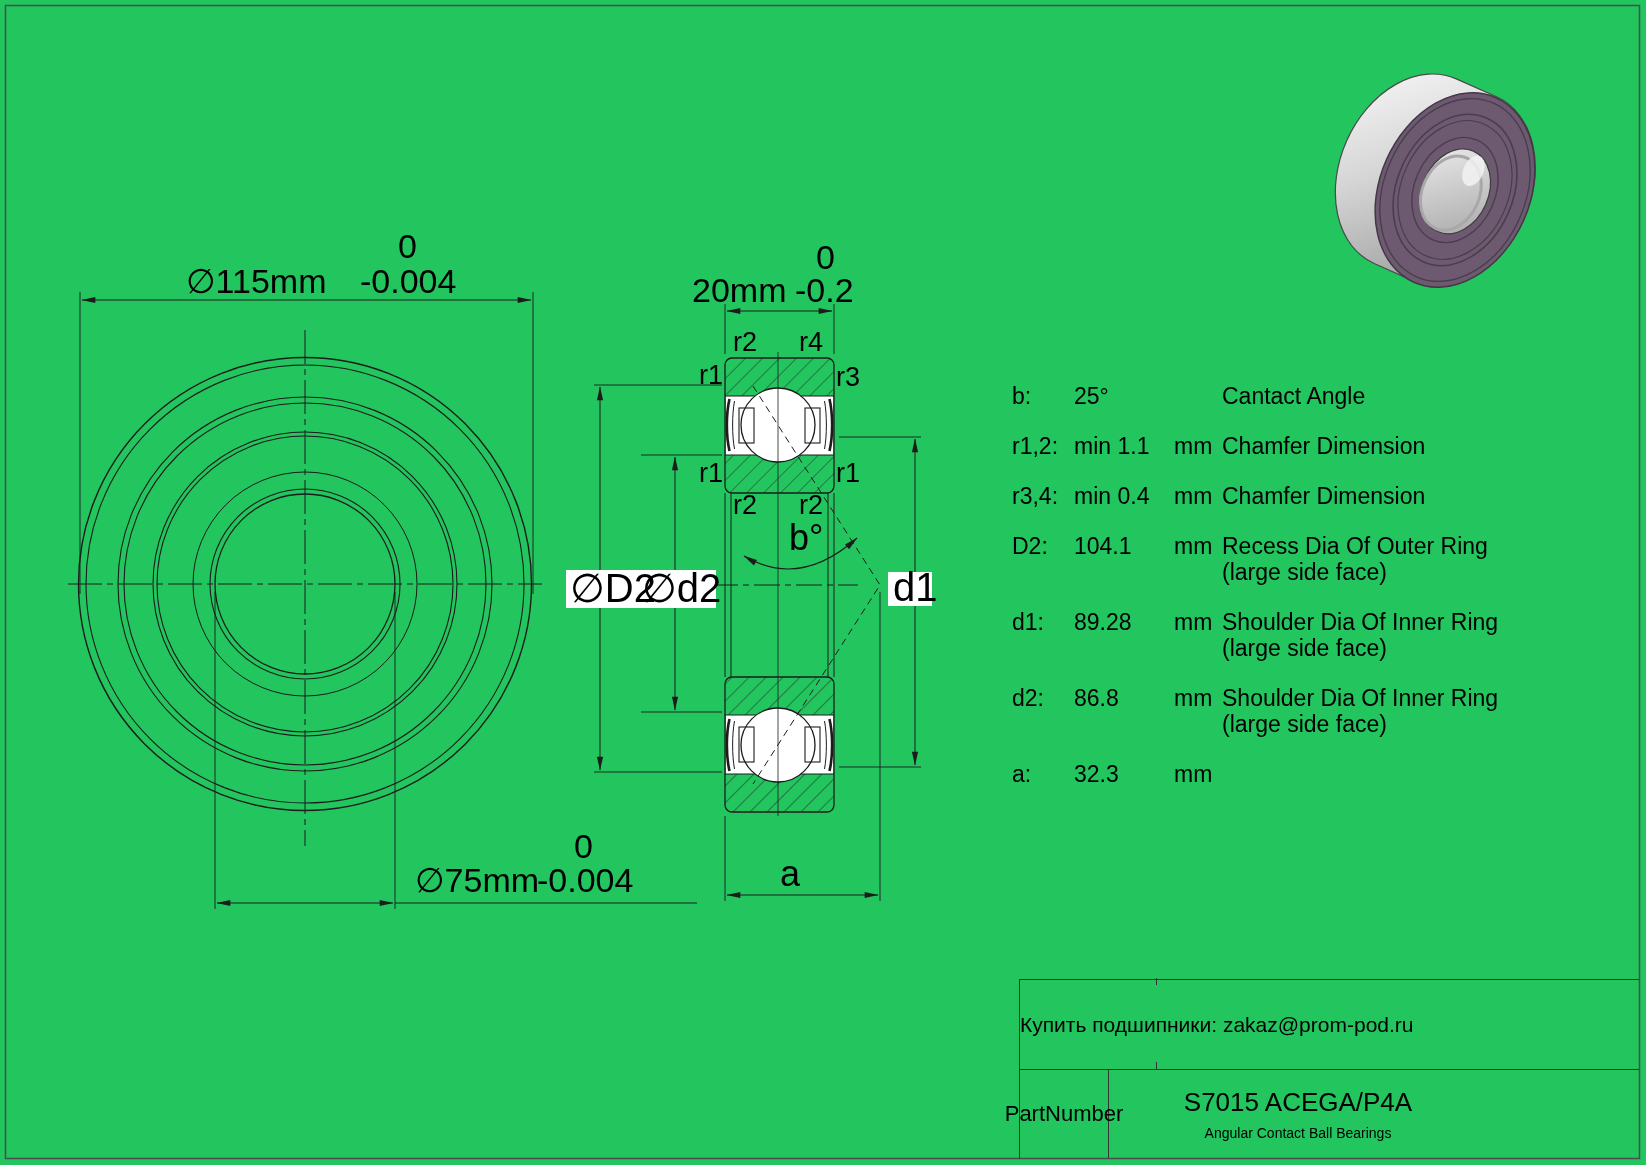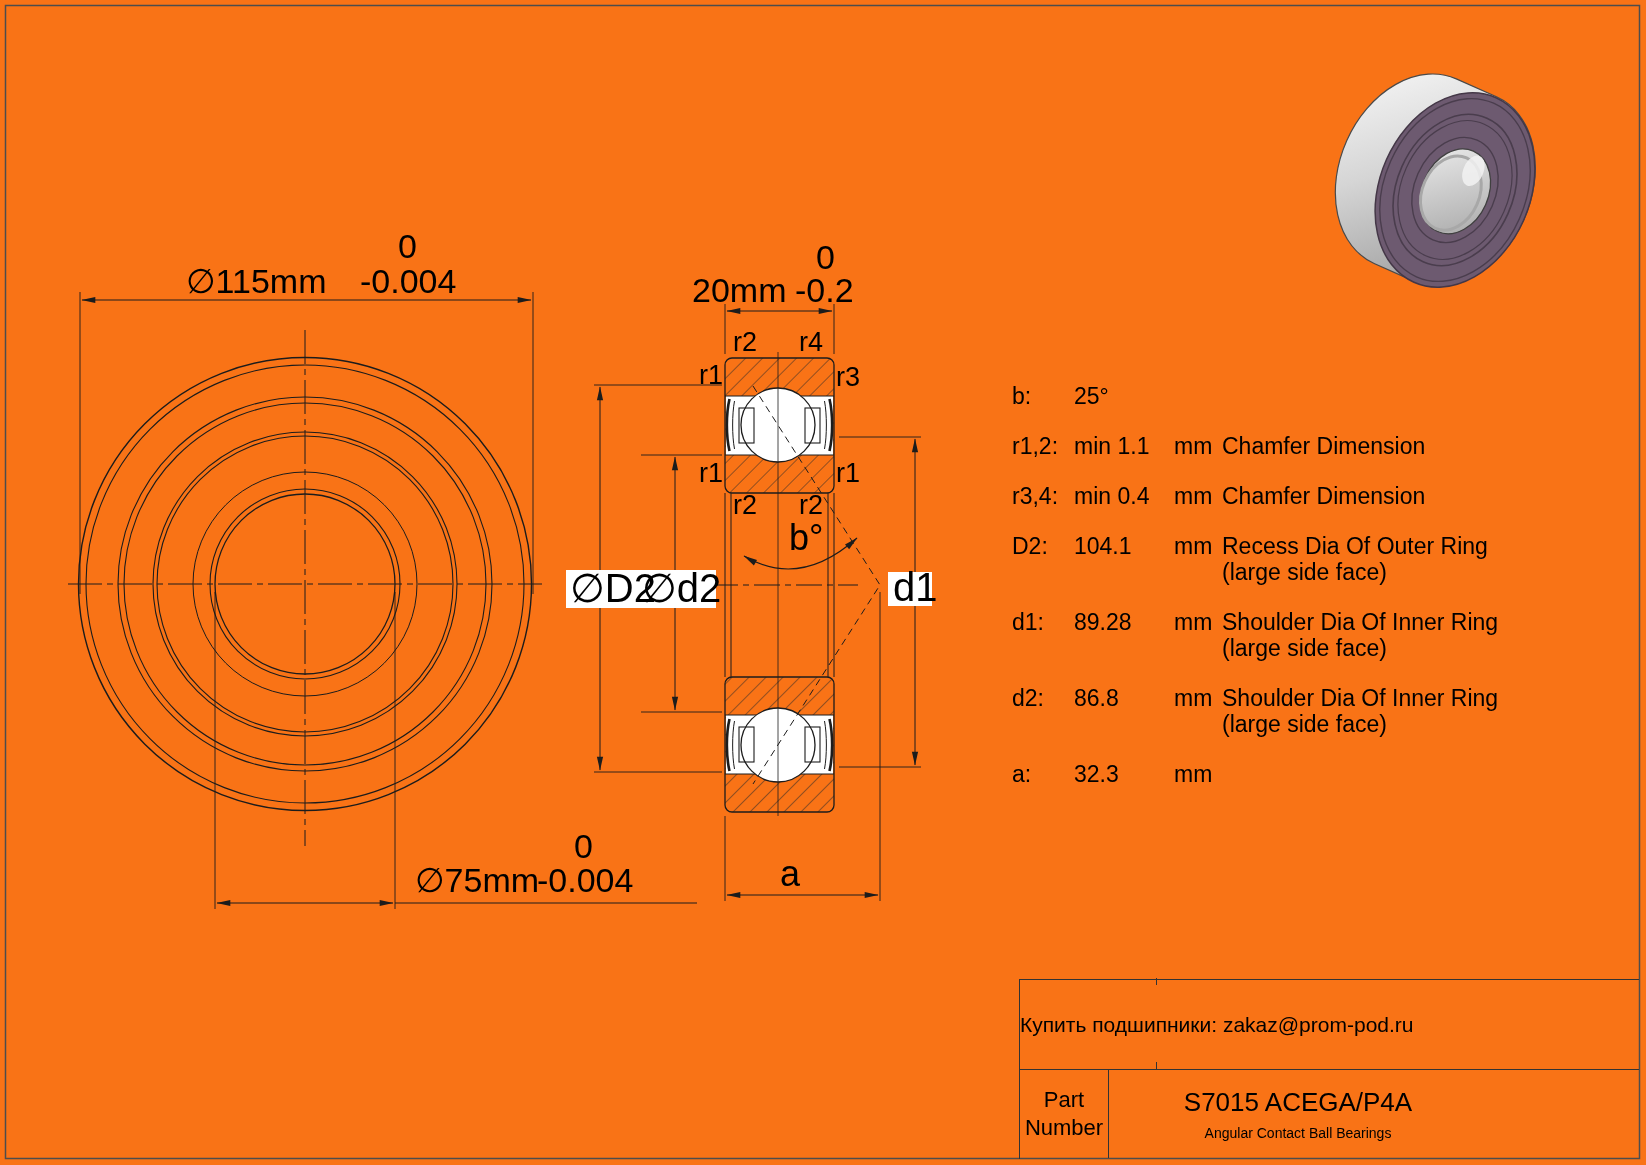--- a/index.html
+++ b/index.html
@@ -1,35 +1,35 @@
 <!DOCTYPE html>
 <html><head>
 <meta charset="utf-8">
 <style>
   html,body{margin:0;padding:0;background:#fff;}
-  #page{position:relative;width:1646px;height:1165px;background:#f97316;overflow:hidden;
+  #page{position:relative;width:1646px;height:1165px;background:#22c55e;overflow:hidden;
         font-family:"Liberation Sans",sans-serif;color:#000;}
   #drawing-svg{position:absolute;left:0;top:0;}
   text{fill:#000;font-family:"Liberation Sans",sans-serif;}
   .dim-txt{font-size:34px;}
   .r-lbl{font-size:27px;}
   .big-lbl{font-size:40px;}
   .mid-lbl{font-size:36px;}
   
   #spec-table{position:absolute;left:1012px;top:383px;display:flex;flex-direction:column;gap:24px;}
   .spec-row{display:grid;grid-template-columns:62px 100px 48px 312px;font-size:23px;line-height:26px;}
   .spec-desc{width:312px;}
   
   #title-block{position:absolute;left:1019px;top:979px;width:620px;height:180px;
                border-left:1.5px solid #333;border-top:1.5px solid #333;box-sizing:border-box;}
   #tb-row1{height:90px;border-bottom:1.5px solid #333;box-sizing:border-box;display:flex;
            align-items:center;justify-content:flex-start;padding-right:134px;font-size:21px;}
   #tb-row2{display:flex;height:88px;}
   #tb-partlabel{width:89px;border-right:1.5px solid #333;box-sizing:border-box;display:flex;
-                flex-direction:column;align-items:center;justify-content:center;
+                flex-direction:row;align-items:center;justify-content:center;
                 font-size:22px;line-height:28px;}
   #tb-partinfo{flex:1;display:flex;flex-direction:column;align-items:center;justify-content:center;
                gap:7px;padding-right:152px;}
   #tb-partnumber{font-size:26px;}
   #tb-category{font-size:14px;}
   .tick{position:absolute;width:1.5px;height:7px;background:#333;}
 </style>
 </head>
 <body>
 
@@ -207,20 +207,21 @@
     <ellipse cx="1452.5" cy="194.5" rx="28.5" ry="38.5" fill="none" stroke="#a8a8a8" stroke-width="3"></ellipse>
     <ellipse cx="1464" cy="165" rx="10" ry="16" fill="#f2f2f2" opacity="0.85"></ellipse>
   </g>
 </svg>
 
   <div id="spec-table">
     <div class="spec-row">
       <span class="spec-label">b:</span>
       <span class="spec-value">25°</span>
       <span class="spec-unit"></span>
+      <span class="spec-desc">Cantact Angle</span>
     </div>
     <div class="spec-row">
       <span class="spec-label">r1,2:</span>
       <span class="spec-value">min 1.1</span>
       <span class="spec-unit">mm</span>
       <span class="spec-desc">Chamfer Dimension</span>
     </div>
     <div class="spec-row">
       <span class="spec-label">r3,4:</span>
       <span class="spec-value">min 0.4</span>

